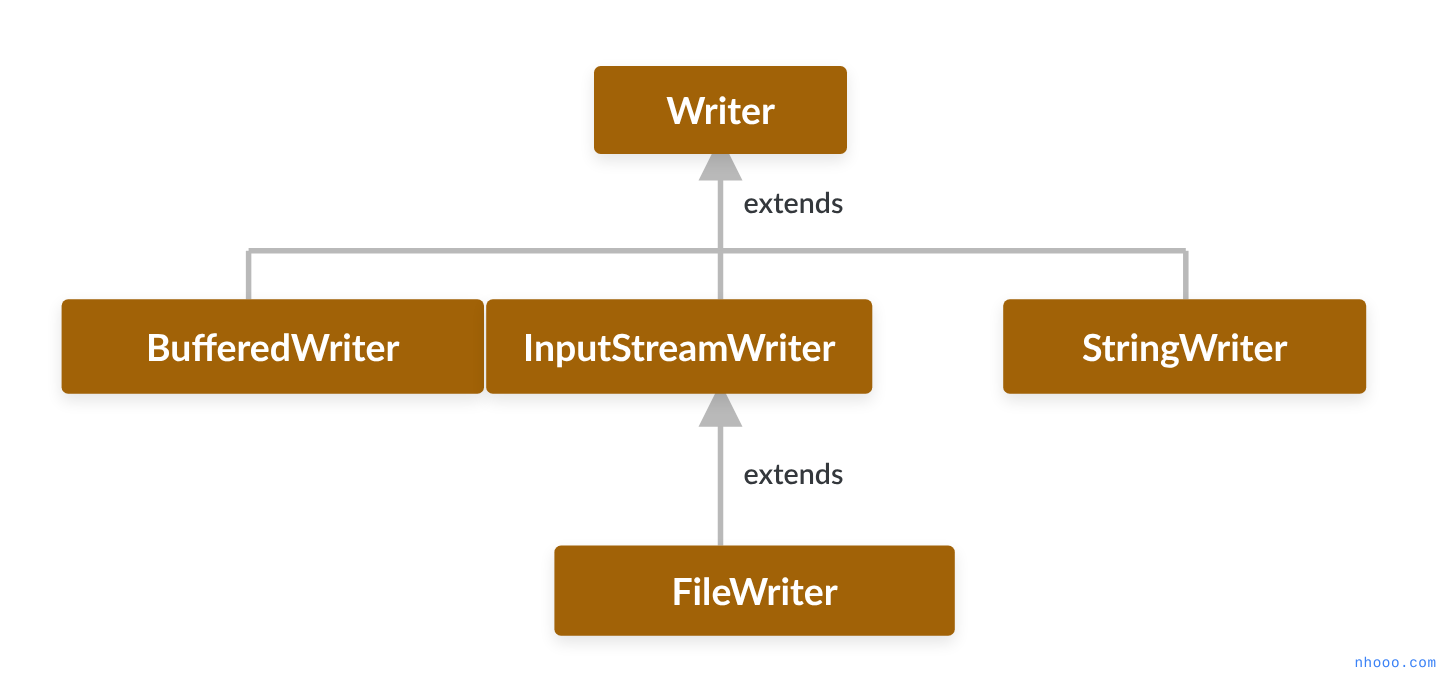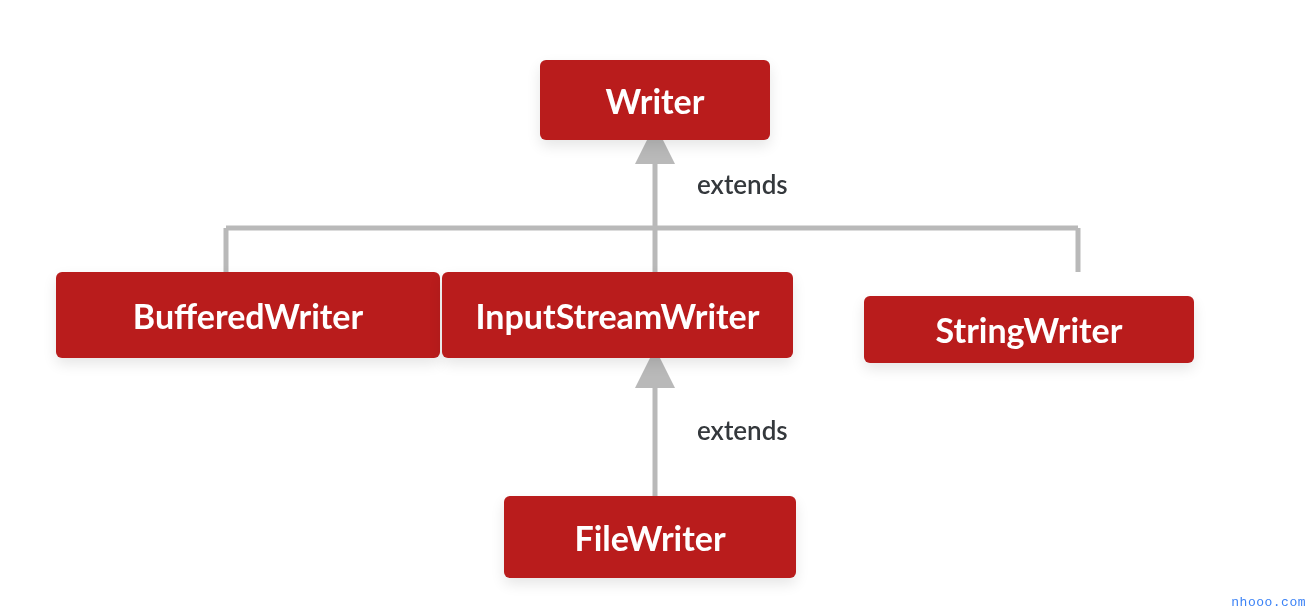--- a/index.html
+++ b/index.html
@@ -6,38 +6,37 @@
   body {
     width: 1316px;
     height: 616px;
     background: #ffffff;
     font-family: -apple-system, BlinkMacSystemFont, "Segoe UI", "Lato", "Helvetica Neue", Arial, sans-serif;
     position: relative;
     overflow: hidden;
   }
   .node {
     position: absolute;
-    background: #b91c1c;
+    background: #a16207;
     color: #ffffff;
     font-weight: 700;
     font-size: 34px;
     border-radius: 6px;
     display: flex;
     align-items: center;
     justify-content: center;
     box-shadow: 0 6px 14px rgba(0,0,0,0.10);
     padding: 0 18px;
     white-space: nowrap;
   }
   .edge-label {
     position: absolute;
     color: #34383c;
     font-weight: 600;
     font-size: 26px;
-    margin-left: 21px;
   }
   .watermark {
     position: absolute;
     right: 10px;
     bottom: 6px;
     color: #3b82f6;
     font-size: 13px;
     font-family: "Courier New", monospace;
     letter-spacing: 0.5px;
   }
@@ -79,27 +78,27 @@
 </div>
 
 <div class="node" style="left:56px; top:272px; width:384px; height:86px;">
   <span>BufferedWriter</span>
 </div>
 
 <div class="node" style="left:442px; top:272px; width:351px; height:86px;">
   <span>InputStreamWriter</span>
 </div>
 
-<div class="node" style="left:864px; top:272px; width:330px; height:67px;margin-top:24px;">
+<div class="node" style="left:912px; top:272px; width:330px; height:86px;">
   <span>StringWriter</span>
 </div>
 
 <div class="edge-label" style="left:676px; top:414px;">
   <span>extends</span>
 </div>
 
-<div class="node" style="left:504px; top:496px; width:292px; height:82px;">
+<div class="node" style="left:504px; top:496px; width:364px; height:82px;">
   <span>FileWriter</span>
 </div>
 
 <div class="watermark">
   <span>nhooo.com</span>
 </div>
 
 </body></html>

